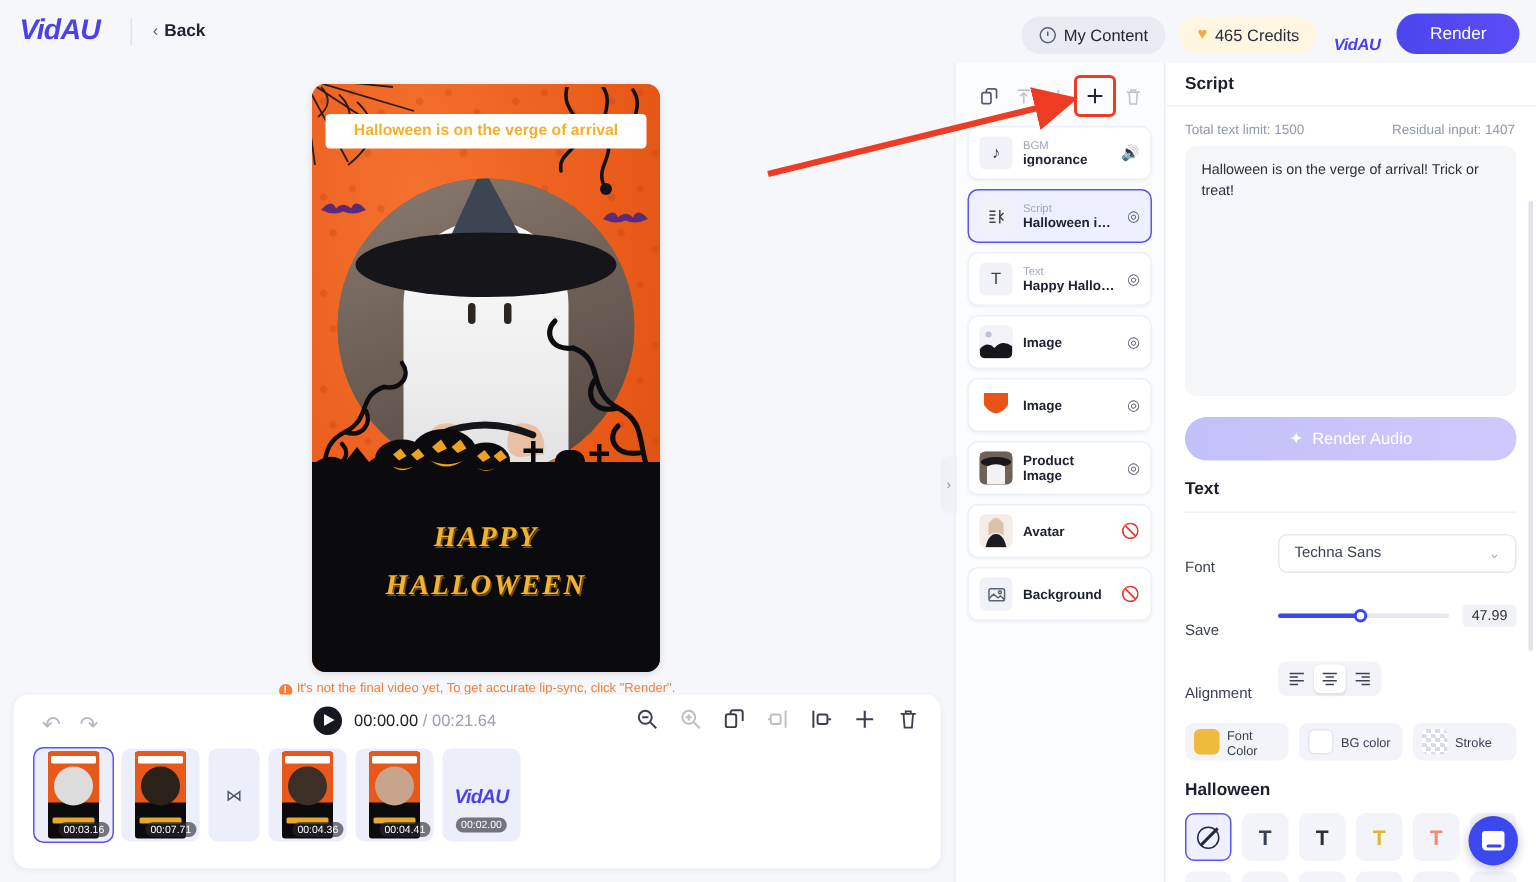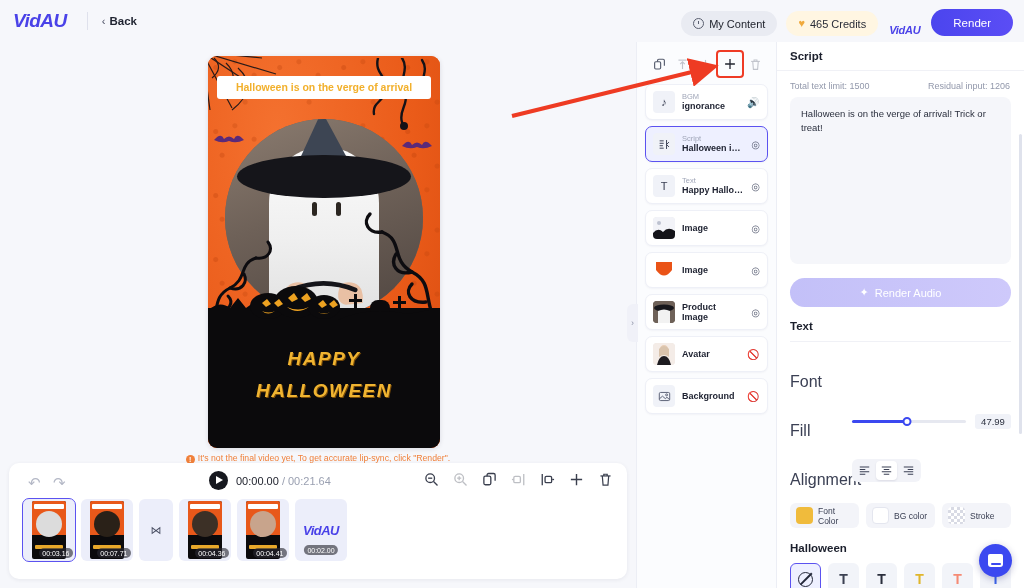--- a/index.html
+++ b/index.html
@@ -89,21 +89,21 @@
   .ph-hands { position:absolute; left:26%; bottom:5%; width:48%; height:16%; }
   .bats { position:absolute; }
   .tree-l { position:absolute; left:-4px; bottom:112px; width:96px; height:120px; }
   .tree-r { position:absolute; right:-4px; bottom:116px; width:110px; height:140px; }
   .night {
     position:absolute; left:0; right:0; bottom:0; height:140px; background:#0b0a0c;
   }
   .graveyard { position:absolute; left:0; right:0; bottom:128px; height:44px; }
   .hh1, .hh2 {
     position:absolute; left:0; right:0; text-align:center; color:#f0b431;
-    font-family: Liberation Sans, sans-serif; font-weight: bold; font-style: italic;
+    font-family: Liberation Serif, serif; font-weight: bold; font-style: italic;
     letter-spacing: 1.5px; text-shadow: 1px 1px 0 #7a4c08;
   }
   .hh1 { bottom: 78px; font-size: 19px; }
   .hh2 { bottom: 46px; font-size: 19px; }
   .warn {
     position:absolute; left: 0; right: 0; top: 411px; text-align:center;
     font-size: 8.7px; color: #f0803a;
   }
   .warn .wic {
     display:inline-block; width:9px; height:9px; border-radius:50%;
@@ -196,21 +196,21 @@
     font-size:9.5px; color:#2b303e; line-height:1.5; cursor:text;
   }
   .render-audio {
     margin: 14px 13px 0; height:29px; border-radius:15px;
     background: linear-gradient(90deg,#c3c0f8,#cec9fb); color:#fff; font-size:11px;
     display:flex; align-items:center; justify-content:center; gap:6px; cursor:pointer;
   }
   .sec-title { padding: 13px 13px 0; font-size:11.5px; font-weight:bold; color:#1b1f2c; }
   .sec-rule { margin: 9px 13px 0; height:1px; background:#f0f1f6; }
   .row { display:flex; align-items:center; padding: 11px 13px 0; }
-  .row-label { width:62px; font-size:16px; color:#3b4054;margin-top:20px; }
+  .row-label { width:62px; font-size:10px; color:#3b4054;margin-top:20px; }
   .select {
     flex:1; height:26px; border:1px solid #e7e9f1; border-radius:6px; background:#fff;
     display:flex; align-items:center; padding:0 10px; font-size:10px; color:#3b4054; cursor:pointer;
   }
   .select .caret { margin-left:auto; color:#a8aec0; font-size:9px; }
   .slider { flex:1; position:relative; height:14px; display:flex; align-items:center; }
   .track { width:100%; height:3px; border-radius:2px; background:#e6e8f0; }
   .fill { position:absolute; left:0; height:3px; border-radius:2px; background:#3b48f0; }
   .knob { position:absolute; width:9px; height:9px; border-radius:50%; background:#fff;
     border:2px solid #3b48f0; transform:translateX(-4.5px); }
@@ -623,41 +623,45 @@
         <div class="eye">🚫</div>
       </div>
     </div>
   </div>
 
   <div class="right">
     <div class="r-head">Script</div>
 
     <div class="limits">
       <span>Total text limit: 1500</span>
-      <span>Residual input: 1206</span>
+      <span>Residual input: 1407</span>
     </div>
 
     <div class="script-box">
       <span>Halloween is on the verge of arrival! Trick or treat!</span>
     </div>
 
     <div class="render-audio">
       <span>✦</span>
       <span>Render Audio</span>
     </div>
 
     <div class="sec-title">Text</div>
     <div class="sec-rule"></div>
 
     <div class="row">
       <div class="row-label">Font</div>
+      <div class="select">
+        <span>Techna Sans</span>
+        <span class="caret">⌄</span>
+      </div>
     </div>
 
     <div class="row">
-      <div class="row-label">Fill</div>
+      <div class="row-label">Save</div>
       <div class="slider">
         <div class="track"></div>
         <div class="fill" id="sizeFill" style="width: 48%;"></div>
         <div class="knob" id="sizeKnob" style="left: 48%;"></div>
       </div>
       <div class="size-val">47.99</div>
     </div>
 
     <div class="row">
       <div class="row-label">Alignment</div>

